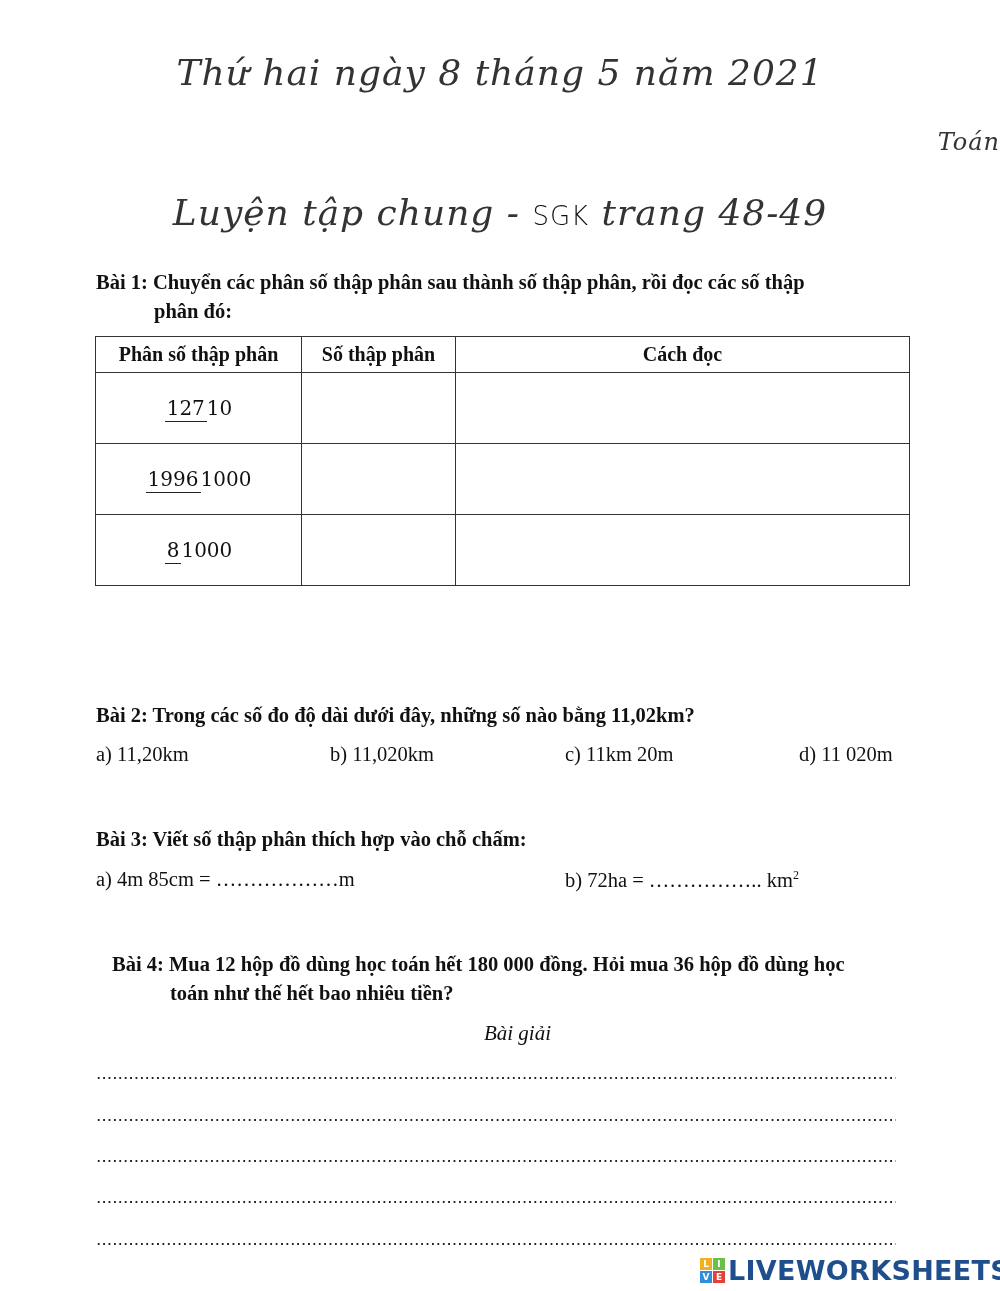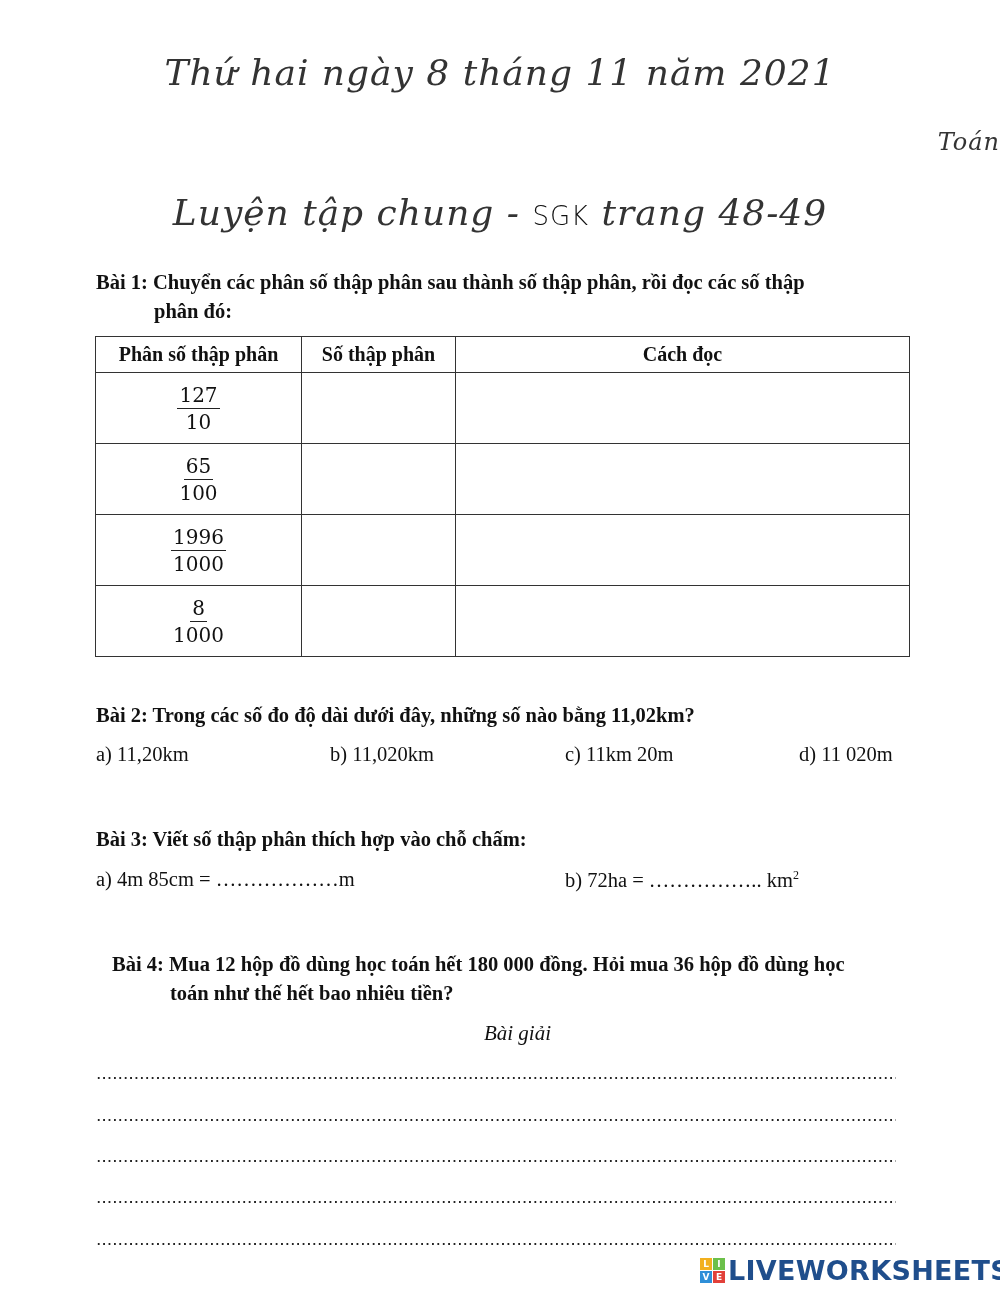--- a/index.html
+++ b/index.html
@@ -10,35 +10,35 @@
     .t2 { top: 128px; font-size: 24px; text-align: right; }
     .t3 { top: 192px; font-size: 36px; }
     .t3 .sgk { font-family: "DejaVu Sans", sans-serif; font-style: normal; font-size: 26px; color: #111; }
     .q { position: absolute; left: 96px; font-family: "Liberation Serif", serif; font-weight: bold; font-size: 20.5px; line-height: 29px; }
     .q .indent { display: block; padding-left: 58px; }
     .plain { position: absolute; font-family: "Liberation Serif", serif; font-size: 20.5px; }
     table.t { position: absolute; left: 95px; top: 336px; border-collapse: collapse; font-family: "Liberation Serif", serif; }
     table.t th, table.t td { border: 1.5px solid #333; padding: 0; text-align: center; }
     table.t th { height: 35px; font-size: 20px; font-weight: bold; }
     table.t td { height: 70px; }
-    .frac { display: inline-flex; flex-direction: column; align-items: center; font-family: "DejaVu Serif", serif; font-size: 20px; line-height: 26px; }
+    .frac { display: inline-flex; align-items: center; font-family: "DejaVu Serif", serif; font-size: 20px; line-height: 26px; }
     .frac .num { padding: 0 2px; border-bottom: 1.6px solid #222; }
     .dots { position: absolute; left: 96px; width: 800px; height: 2px;
       background-image: radial-gradient(circle, #222 0.9px, transparent 1.1px); background-size: 5.4px 2px; background-repeat: repeat-x; }
     .italic { position: absolute; left: 0; width: 1035px; text-align: center; font-family: "Liberation Serif", serif; font-style: italic; font-size: 21px; top: 1021px; }
     .logo { position: absolute; left: 700px; top: 1255px; display: flex; align-items: center; }
     .logo .blocks { display: grid; grid-template-columns: 12px 12px; grid-gap: 1px; margin-right: 3px; }
     .logo .blocks span { width: 12px; height: 12px; font: bold 9px "DejaVu Sans", sans-serif; color: #fff; display: flex; align-items: center; justify-content: center; }
     .logo .word { font-family: "DejaVu Sans", sans-serif; font-weight: bold; font-size: 27px; color: #1f4e8c; letter-spacing: 0.3px; }
     sup { font-size: 12px; }
   </style>
 </head>
 <body>
 
-<div class="script t1">Thứ hai ngày 8 tháng 11 năm 2021</div>
+<div class="script t1">Thứ hai ngày 8 tháng 5 năm 2021</div>
 <div class="script t2">Toán</div>
 <div class="script t3"><span>Luyện tập chung - </span><span class="sgk">SGK</span><span> trang 48-49</span></div>
 
 <div class="q" style="top:268px; width:820px;">
   <span>Bài 1:</span><span> Chuyển các phân số thập phân sau thành số thập phân, rồi đọc các số thập</span>
   <span class="indent">phân đó:</span>
 </div>
 
 <table class="t">
   <thead>
@@ -46,28 +46,20 @@
       <th style="width:205px">Phân số thập phân</th>
       <th style="width:153px">Số thập phân</th>
       <th style="width:453px">Cách đọc</th>
     </tr>
   </thead>
   <tbody>
     <tr>
       <td><span class="frac">
             <span class="num">127</span>
             <span>10</span>
-          </span></td>
-      <td></td>
-      <td></td>
-    </tr>
-    <tr>
-      <td><span class="frac">
-            <span class="num">65</span>
-            <span>100</span>
           </span></td>
       <td></td>
       <td></td>
     </tr>
     <tr>
       <td><span class="frac">
             <span class="num">1996</span>
             <span>1000</span>
           </span></td>
       <td></td>

